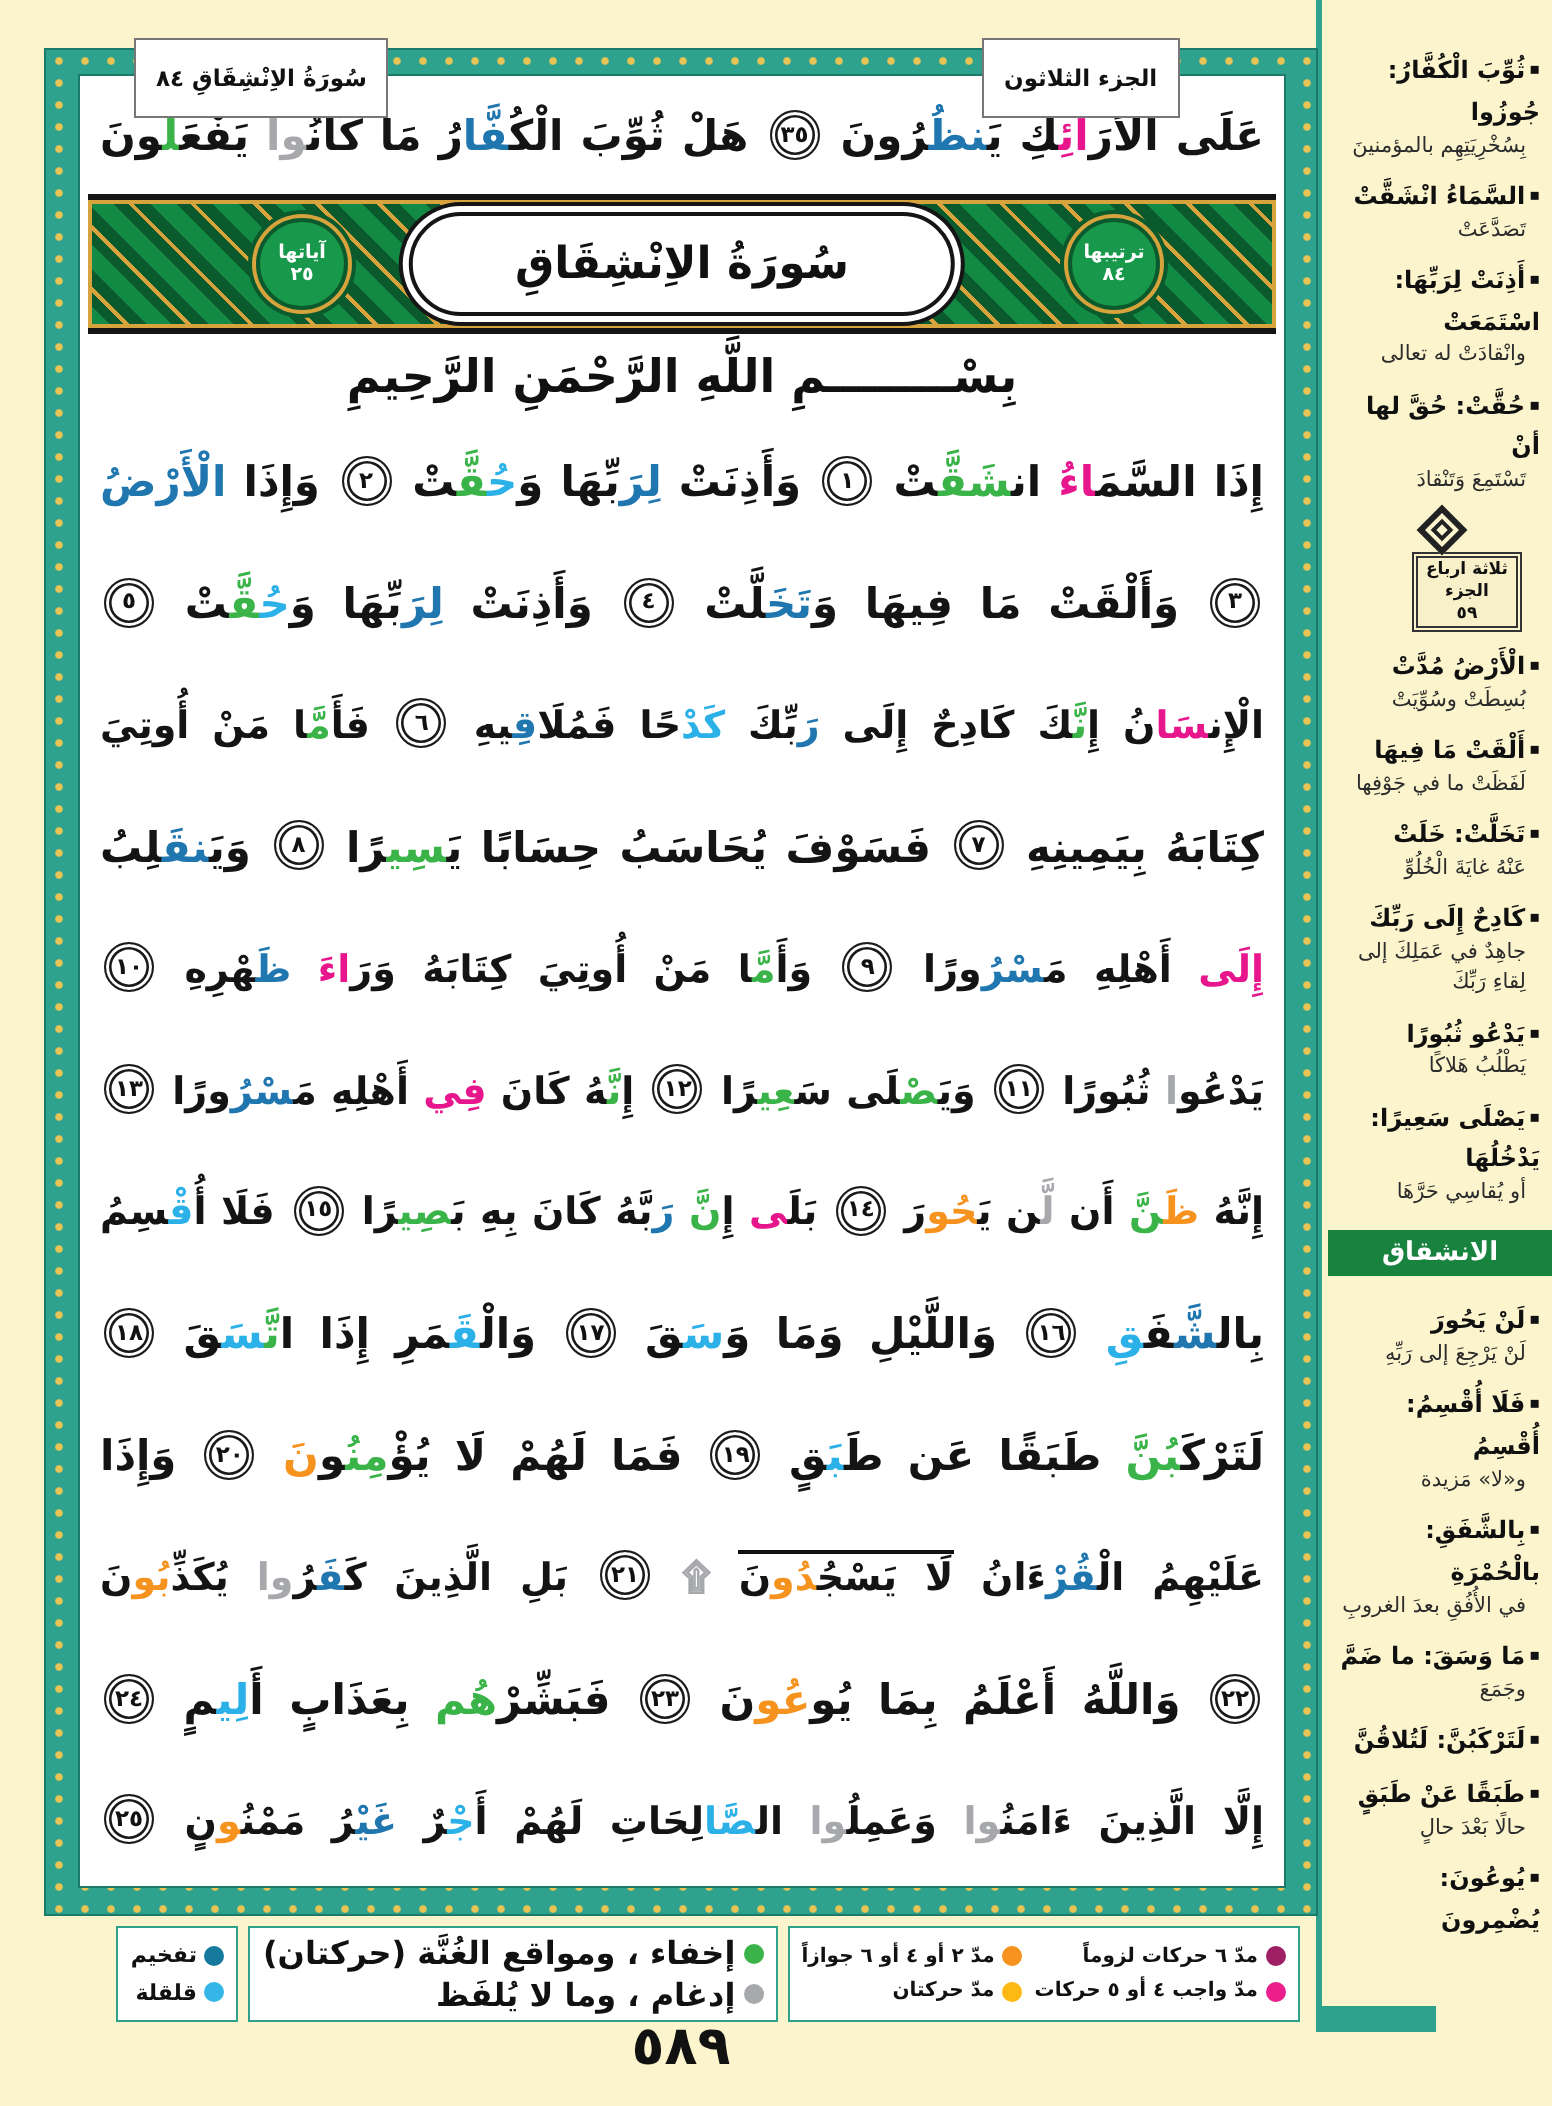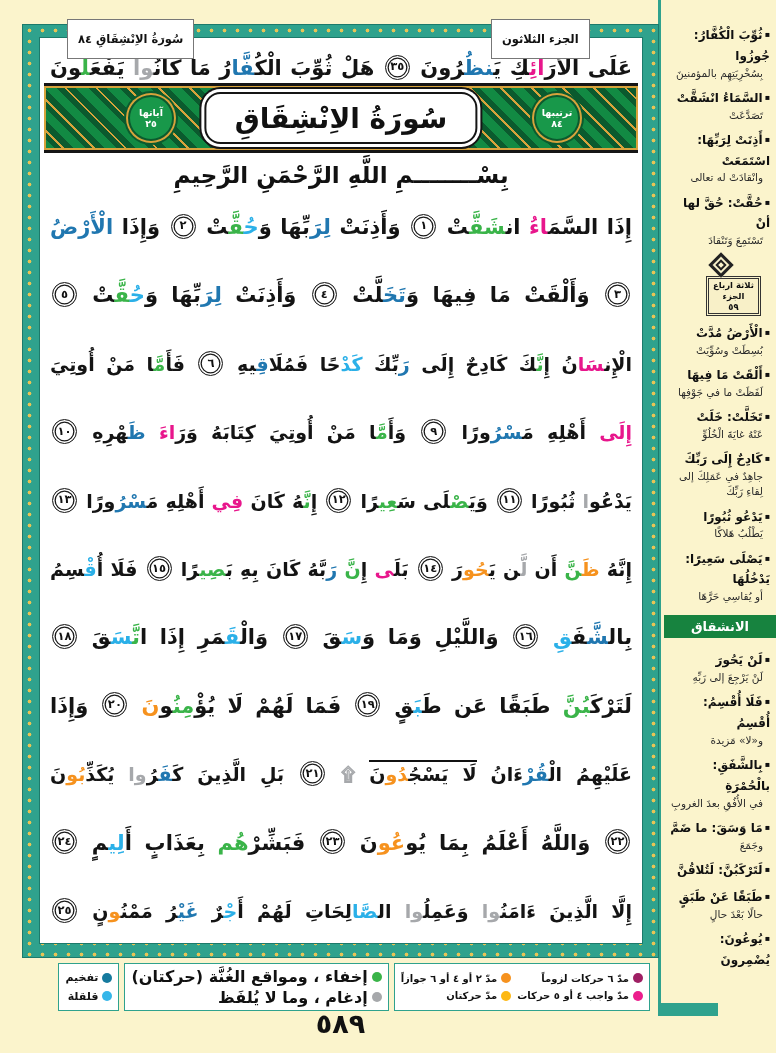--- a/index.html
+++ b/index.html
@@ -60,37 +60,37 @@
     display:flex; flex-direction:column; position:relative;
     box-shadow:0 0 0 1px #1C7A6B;
   }
 
   .quran-line {
     font-size:21px; font-weight:bold; color:#141414;
     text-align:justify; text-align-last:justify;
     height:60px; line-height:60px; overflow:hidden;
   }
   .quran-line.long { font-size:19px; }
-  .top-line { height:44px; line-height:58px; font-size:21px; }
+  .top-line { height:58px; line-height:58px; font-size:21px; }
 
   
   .banner {
     position:relative; height:70px; flex:none; margin:0 -6px;
     background:
       repeating-linear-gradient(45deg, #128A43 0 9px, #0B5A2E 9px 14px, #D7A33C 14px 16px, #0B5A2E 16px 22px);
     border-top:3px solid #151515; border-bottom:3px solid #151515;
     box-shadow: inset 0 0 0 2px #D7A33C;
   }
   .cartouche {
     position:absolute; left:50%; top:50%; transform:translate(-50%,-50%);
     width:46%; height:52px; background:#fff;
-    border:2.5px solid #151515; border-radius:16px;
+    border:2.5px solid #151515; border-radius:26px;
     box-shadow:0 0 0 3px #fff, 0 0 0 5px #151515;
     display:flex; align-items:center; justify-content:center;
-    font-size:28px; font-weight:bold; color:#111;
+    font-size:22px; font-weight:bold; color:#111;
   }
   .medallion {
     position:absolute; top:50%; transform:translateY(-50%);
     width:46px; height:46px; border-radius:50%;
     background:#18984A; border:2px solid #0B5A2E;
     box-shadow:0 0 0 2px #D7A33C, 0 0 0 4px #0B5A2E;
     color:#fff; font-size:9.5px; font-weight:bold;
     display:flex; flex-direction:column; align-items:center; justify-content:center;
     text-align:center; line-height:1.2; z-index:2;
   }
@@ -198,20 +198,21 @@
         <span>٢٥</span>
       </div>
     </div>
 
     <div class="bismillah">بِسْــــــــمِ اللَّهِ الرَّحْمَنِ الرَّحِيمِ</div>
 
     <div id="quran-lines">
         <div class="quran-line"><span>إِذَا السَّمَ</span><span class="c-pink">اءُ</span><span> ان</span><span class="c-green">شَقَّ</span><span>تْ </span><span class="aya-marker">١</span><span> وَأَذِنَتْ </span><span class="c-blue">لِرَ</span><span>بِّهَا وَ</span><span class="c-cyan">حُ</span><span class="c-green">قَّ</span><span>تْ </span><span class="aya-marker">٢</span><span> وَإِذَا </span><span class="c-blue">الْأَرْضُ</span></div>
         <div class="quran-line"><span class="aya-marker">٣</span><span> وَأَلْقَتْ مَا فِيهَا وَ</span><span class="c-blue">تَخَ</span><span>لَّتْ </span><span class="aya-marker">٤</span><span> وَأَذِنَتْ </span><span class="c-blue">لِرَ</span><span>بِّهَا وَ</span><span class="c-cyan">حُ</span><span class="c-green">قَّ</span><span>تْ </span><span class="aya-marker">٥</span></div>
         <div class="quran-line long"><span>الْإِن</span><span class="c-pink">سَا</span><span>نُ إِ</span><span class="c-green">نَّ</span><span>كَ كَادِحٌ إِلَى </span><span class="c-blue">رَ</span><span>بِّكَ </span><span class="c-cyan">كَدْ</span><span>حًا فَمُلَا</span><span class="c-blue">قِ</span><span>يهِ </span><span class="aya-marker">٦</span><span> فَأَ</span><span class="c-green">مَّ</span><span>ا مَنْ أُوتِيَ</span></div>
+        <div class="quran-line"><span>كِتَابَهُ بِيَمِينِهِ </span><span class="aya-marker">٧</span><span> فَسَوْفَ يُحَاسَبُ حِسَابًا يَ</span><span class="c-green">سِي</span><span>رًا </span><span class="aya-marker">٨</span><span> وَيَ</span><span class="c-blue">نقَ</span><span>لِبُ</span></div>
         <div class="quran-line long"><span class="c-pink">إِلَى</span><span> أَهْلِهِ مَ</span><span class="c-blue">سْرُ</span><span>ورًا </span><span class="aya-marker">٩</span><span> وَأَ</span><span class="c-green">مَّ</span><span>ا مَنْ أُوتِيَ كِتَابَهُ وَرَ</span><span class="c-pink">اءَ</span><span> </span><span class="c-blue">ظَ</span><span>هْرِهِ </span><span class="aya-marker">١٠</span></div>
         <div class="quran-line long"><span>يَدْعُو</span><span class="c-gray">ا</span><span> ثُبُورًا </span><span class="aya-marker">١١</span><span> وَيَ</span><span class="c-green">صْ</span><span>لَى سَ</span><span class="c-green">عِي</span><span>رًا </span><span class="aya-marker">١٢</span><span> إِ</span><span class="c-green">نَّ</span><span>هُ كَانَ </span><span class="c-pink">فِي</span><span> أَهْلِهِ مَ</span><span class="c-blue">سْرُ</span><span>ورًا </span><span class="aya-marker">١٣</span></div>
         <div class="quran-line long"><span>إِنَّهُ </span><span class="c-orange">ظَ</span><span class="c-green">نَّ</span><span> أَن </span><span class="c-gray">لَّ</span><span>ن يَ</span><span class="c-orange">حُو</span><span>رَ </span><span class="aya-marker">١٤</span><span> بَلَ</span><span class="c-pink">ى</span><span> إِ</span><span class="c-green">نَّ</span><span> </span><span class="c-blue">رَ</span><span>بَّهُ كَانَ بِهِ بَ</span><span class="c-green">صِي</span><span>رًا </span><span class="aya-marker">١٥</span><span> فَلَ</span><span class="c-pink">ا</span><span> أُ</span><span class="c-cyan">قْ</span><span>سِمُ</span></div>
         <div class="quran-line"><span>بِال</span><span class="c-blue">شَّ</span><span>فَ</span><span class="c-cyan">قِ</span><span> </span><span class="aya-marker">١٦</span><span> وَاللَّيْلِ وَمَا وَ</span><span class="c-cyan">سَ</span><span>قَ </span><span class="aya-marker">١٧</span><span> وَالْ</span><span class="c-cyan">قَ</span><span>مَرِ إِذَا ا</span><span class="c-green">تَّ</span><span class="c-cyan">سَ</span><span>قَ </span><span class="aya-marker">١٨</span></div>
         <div class="quran-line"><span>لَتَرْكَ</span><span class="c-green">بُنَّ</span><span> طَبَقًا عَن طَ</span><span class="c-cyan">بَ</span><span>قٍ </span><span class="aya-marker">١٩</span><span> فَمَا لَهُمْ لَا يُؤْ</span><span class="c-green">مِنُ</span><span>و</span><span class="c-orange">نَ</span><span> </span><span class="aya-marker">٢٠</span><span> وَإِذَا </span></div>
         <div class="quran-line long"><span>عَلَيْهِمُ الْ</span><span class="c-blue">قُرْ</span><span>ءَانُ </span><span class="ov">لَا يَسْجُ</span><span class="c-orange ov">دُو</span><span class="ov">نَ</span><span class="c-gray"> ۩ </span><span class="aya-marker">٢١</span><span> بَلِ الَّذِينَ كَ</span><span class="c-blue">فَ</span><span>رُ</span><span class="c-gray">وا</span><span> يُكَذِّ</span><span class="c-orange">بُو</span><span>نَ</span></div>
         <div class="quran-line"><span class="aya-marker">٢٢</span><span> وَاللَّهُ أَعْلَمُ بِمَا يُو</span><span class="c-orange">عُو</span><span>نَ </span><span class="aya-marker">٢٣</span><span> فَبَشِّرْ</span><span class="c-green">هُم</span><span> بِعَذَابٍ أَ</span><span class="c-cyan">لِي</span><span>مٍ </span><span class="aya-marker">٢٤</span></div>
         <div class="quran-line long"><span>إِلَّا الَّذِينَ ءَامَنُ</span><span class="c-gray">وا</span><span> وَعَمِلُ</span><span class="c-gray">وا</span><span> ال</span><span class="c-cyan">صَّا</span><span>لِحَاتِ لَهُمْ أَ</span><span class="c-cyan">جْ</span><span>رٌ </span><span class="c-blue">غَيْ</span><span>رُ مَمْنُ</span><span class="c-orange">و</span><span>نٍ </span><span class="aya-marker">٢٥</span></div>
       </div>
   </div>

